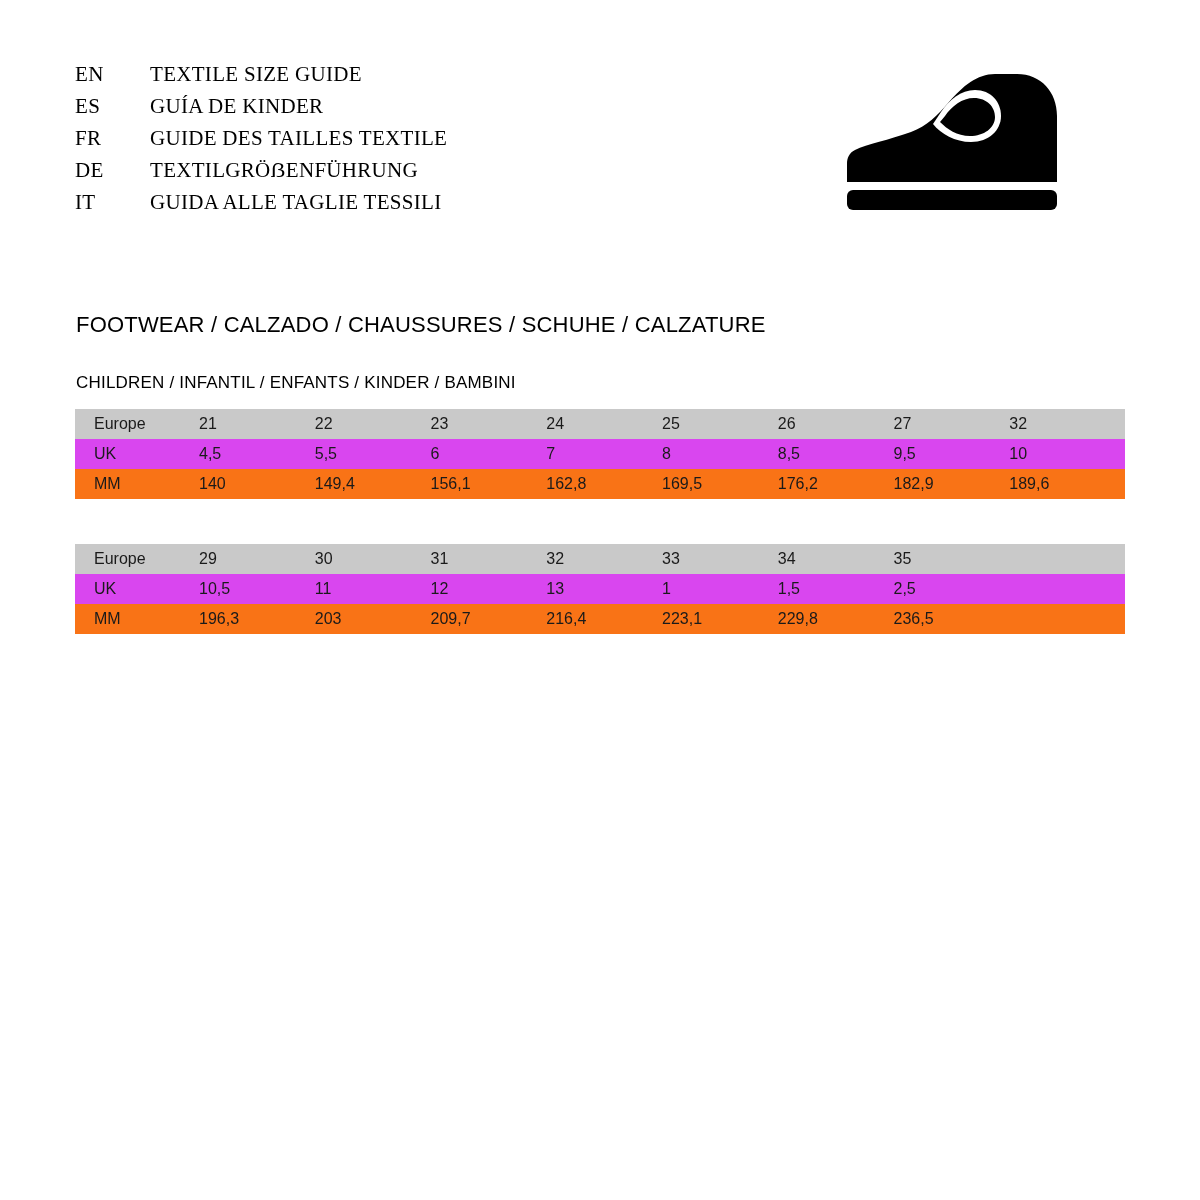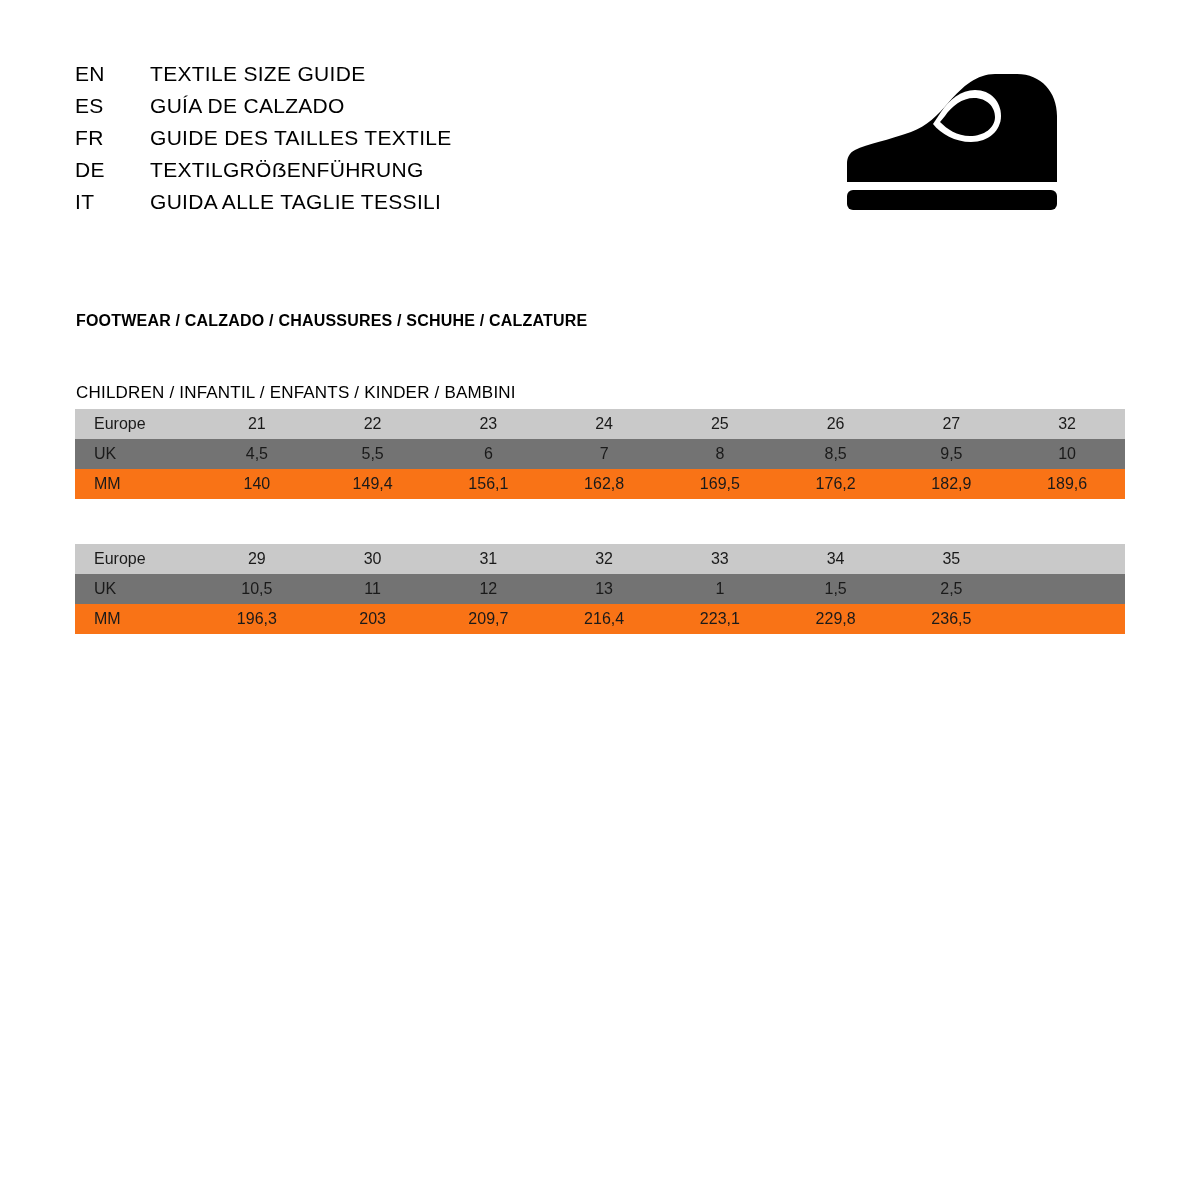--- a/index.html
+++ b/index.html
@@ -34,20 +34,21 @@
     align-items: flex-start;
   }
 
   .lang-list {
     display: block;
   }
   .lang-row {
     display: flex;
     align-items: baseline;
     height: 32px;
+    font-family: Liberation Serif, serif;
   }
   .lang-code {
     width: 75px;
     font-size: 21px;
     font-weight: 400;
     letter-spacing: 0.3px;
     color: #000;
   }
   .lang-text {
     font-size: 21px;
@@ -60,79 +61,79 @@
   .shoe-icon {
     margin-right: 65px;
     margin-top: 10px;
   }
 
   
   .section-title {
     position: absolute;
     left: 76px;
     top: 312px;
-    font-size: 16px;
-    font-weight: bold;
+    font-size: 22px;
+    font-weight: normal;
     letter-spacing: 0.2px;
     color: #000;
   }
 
   .section-subtitle {
     position: absolute;
     left: 76px;
-    top: 383px;
+    top: 373px;
     font-size: 17px;
     font-weight: 400;
     letter-spacing: 0.2px;
     color: #000;
   }
 
   
   .size-table {
     position: absolute;
     left: 75px;
     width: 1050px;
     border-collapse: collapse;
     table-layout: fixed;
   }
   .size-table.first { top: 409px; }
   .size-table.second { top: 544px; }
 
   .size-table td {
     height: 30px;
     font-size: 16px;
-    text-align: center;
+    text-align: left;
     color: #1a1a1a;
     padding: 0;
     vertical-align: middle;
   }
   .size-table td.label {
     text-align: left;
     padding-left: 19px;
     width: 105px;
   }
   .row-head td { background: #c9c9c9; }
-  .row-alt td { background: #737373; }
+  .row-alt td { background: #d946ef; }
   .row-shade td { background: #f97316; }
 </style>
 </head>
 <body>
 
 <div class="page">
 
   <div class="header">
 
     <div class="lang-list">
       <div class="lang-row">
         <span class="lang-code">EN</span>
         <span class="lang-text">TEXTILE SIZE GUIDE</span>
       </div>
       <div class="lang-row">
         <span class="lang-code">ES</span>
-        <span class="lang-text">GUÍA DE CALZADO</span>
+        <span class="lang-text">GUÍA DE KINDER</span>
       </div>
       <div class="lang-row">
         <span class="lang-code">FR</span>
         <span class="lang-text">GUIDE DES TAILLES TEXTILE</span>
       </div>
       <div class="lang-row">
         <span class="lang-code">DE</span>
         <span class="lang-text">TEXTILGRÖẞENFÜHRUNG</span>
       </div>
       <div class="lang-row">

